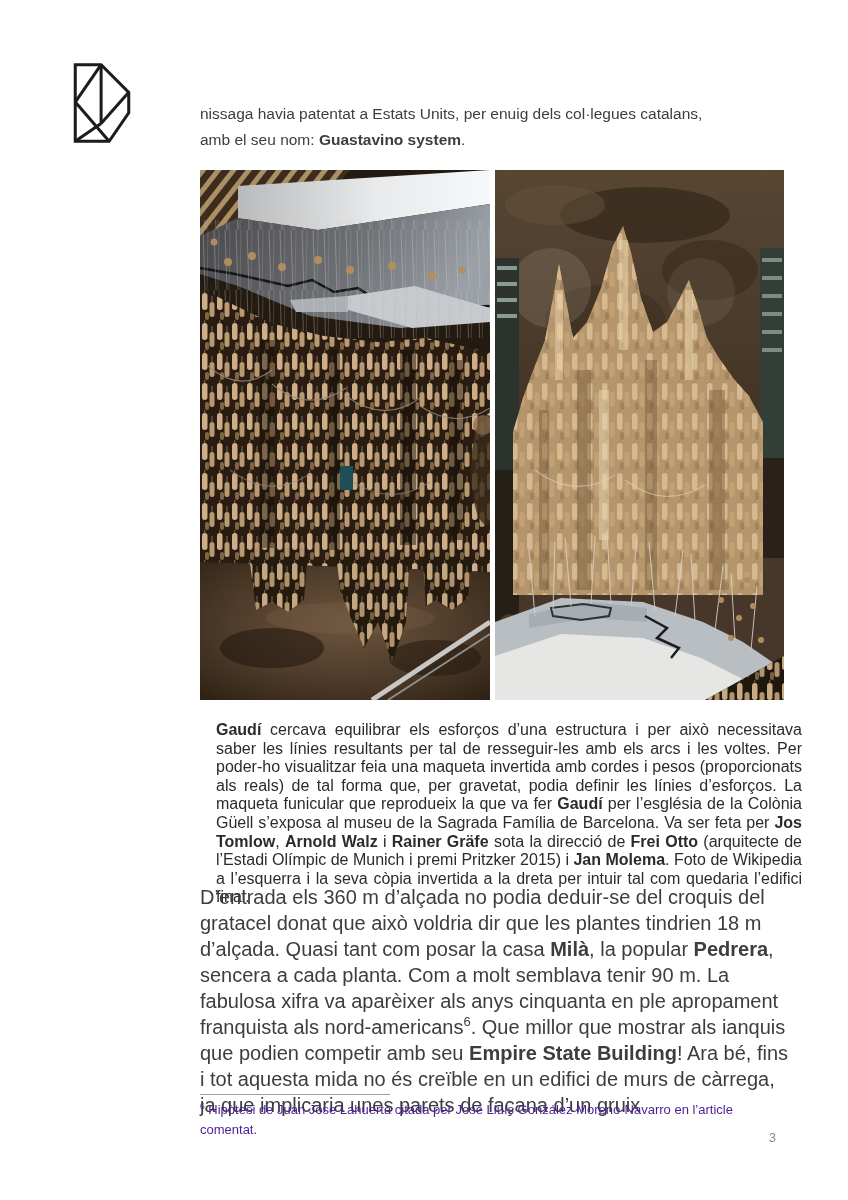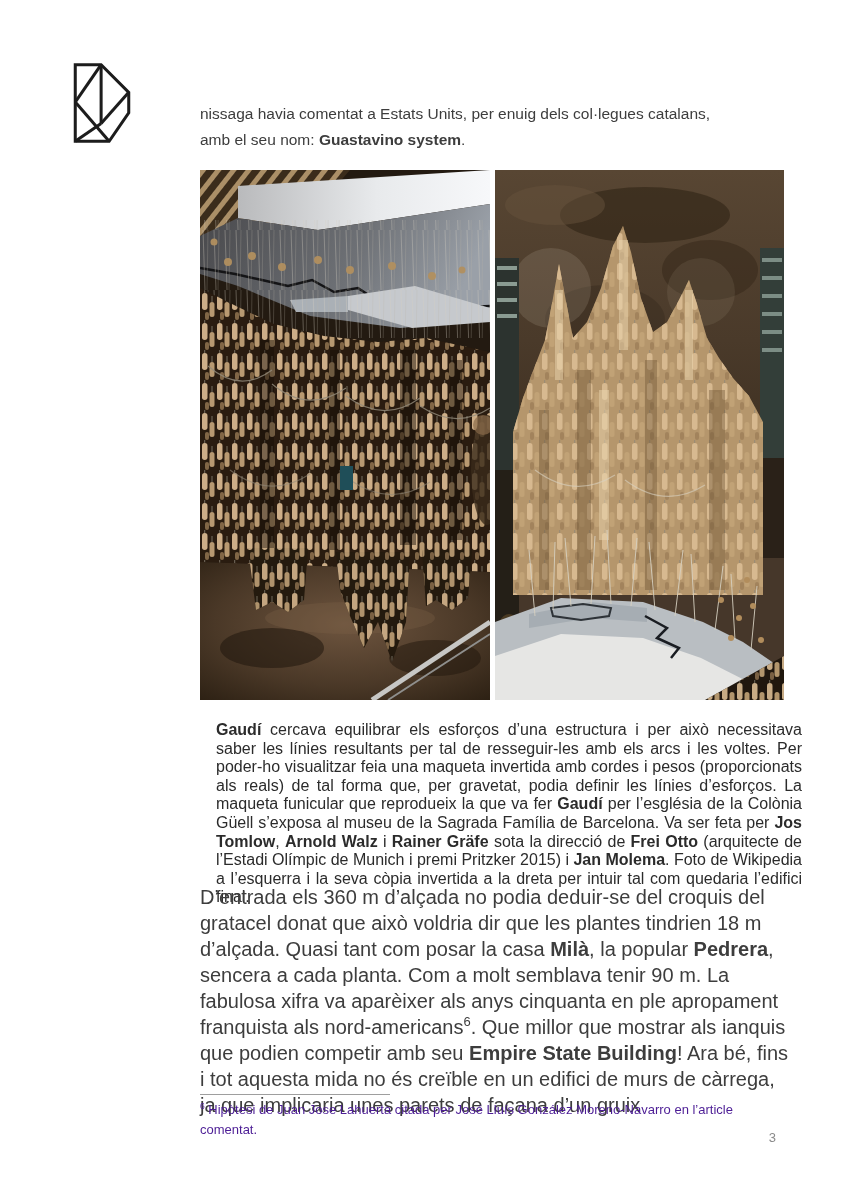--- a/index.html
+++ b/index.html
@@ -56,21 +56,21 @@
     <g fill="none" stroke="#1c1c1c" stroke-width="3.4" stroke-linejoin="miter">
       <path d="M3,3 H32 L63,34 V57 L41,89 H3 Z"></path>
       <path d="M32,3 L3,45"></path>
       <path d="M32,3 V69"></path>
       <path d="M3,45 L41,89"></path>
       <path d="M32,69 L3,89"></path>
       <path d="M32,69 L63,34"></path>
     </g>
   </svg>
 
-  <p class="intro"><span>nissaga havia comentat a Estats Units, per enuig dels col·legues catalans,
+  <p class="intro"><span>nissaga havia patentat a Estats Units, per enuig dels col·legues catalans,
 amb el seu nom: </span><b>Guastavino system</b><span>.</span></p>
 
   <figure class="figure">
 
     <div class="photo" style="width:290px;">
       <svg width="290" height="530" viewBox="0 0 290 530">
         <defs>
           <pattern id="wtexL" patternUnits="userSpaceOnUse" width="15" height="30">
             <rect x="2" y="3" width="5.5" height="17" rx="2.7" fill="#d6b68e"></rect>
             <rect x="9.5" y="12" width="5" height="15" rx="2.5" fill="#bfa076"></rect>

